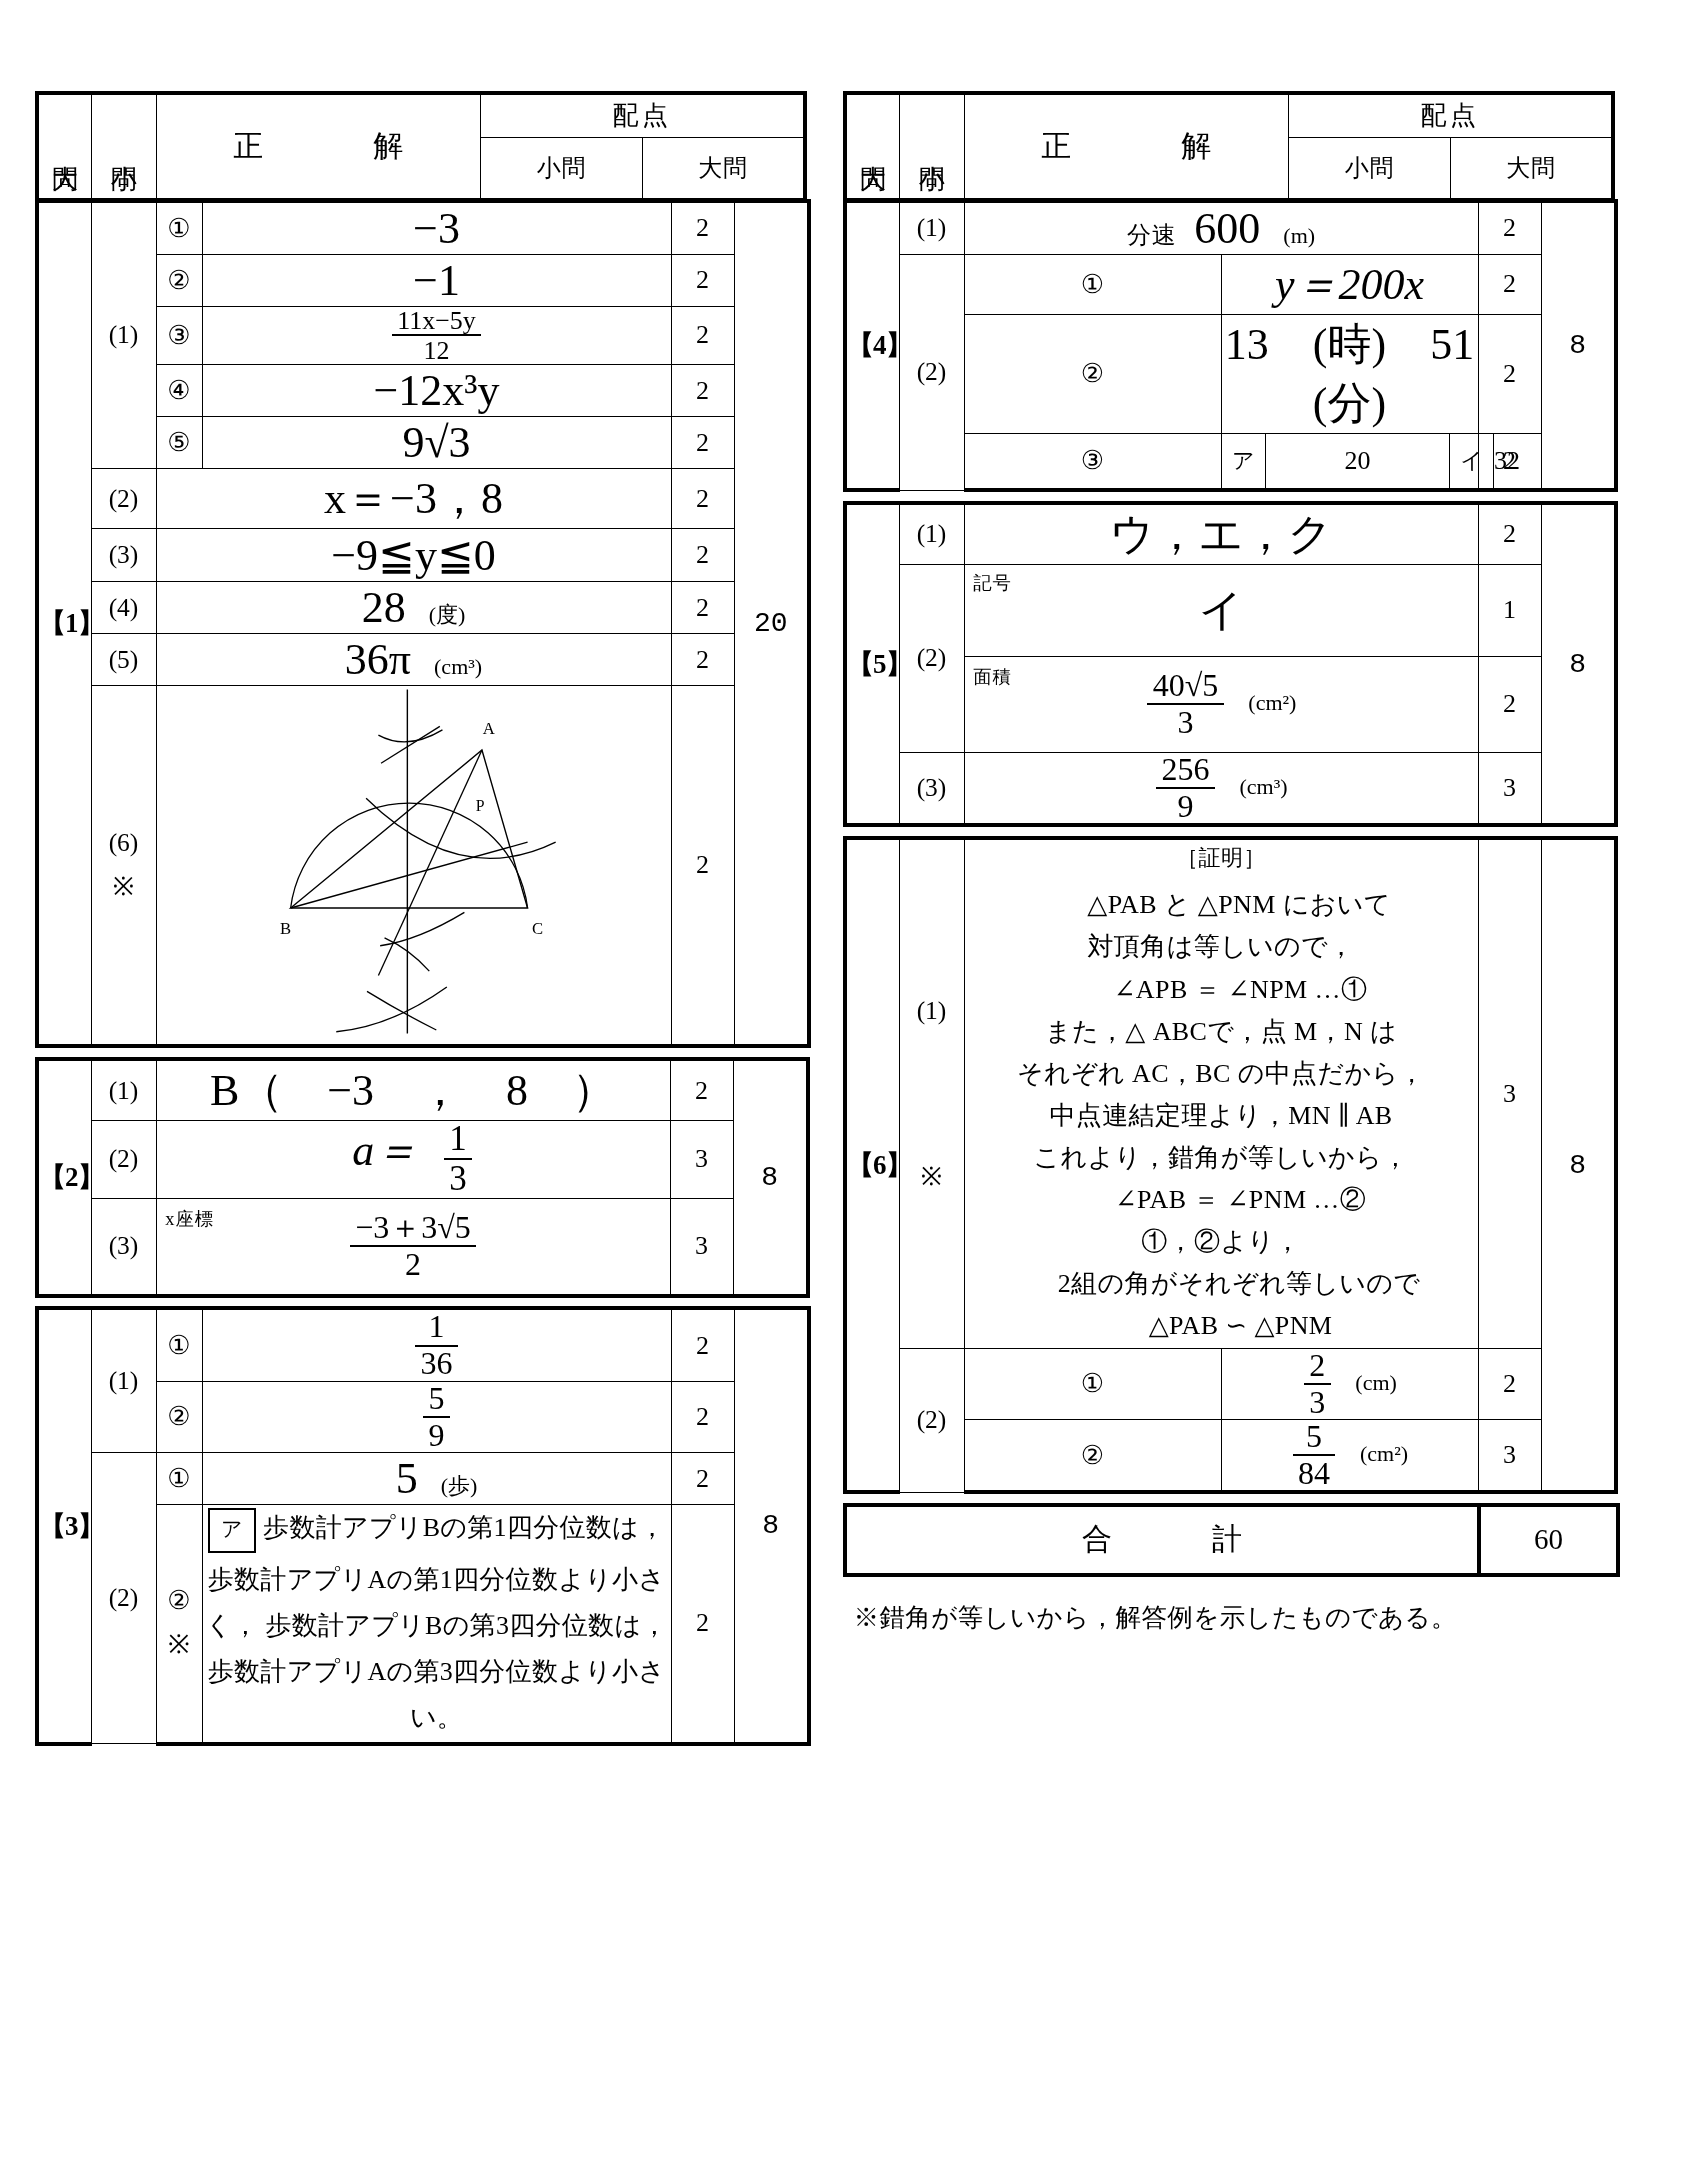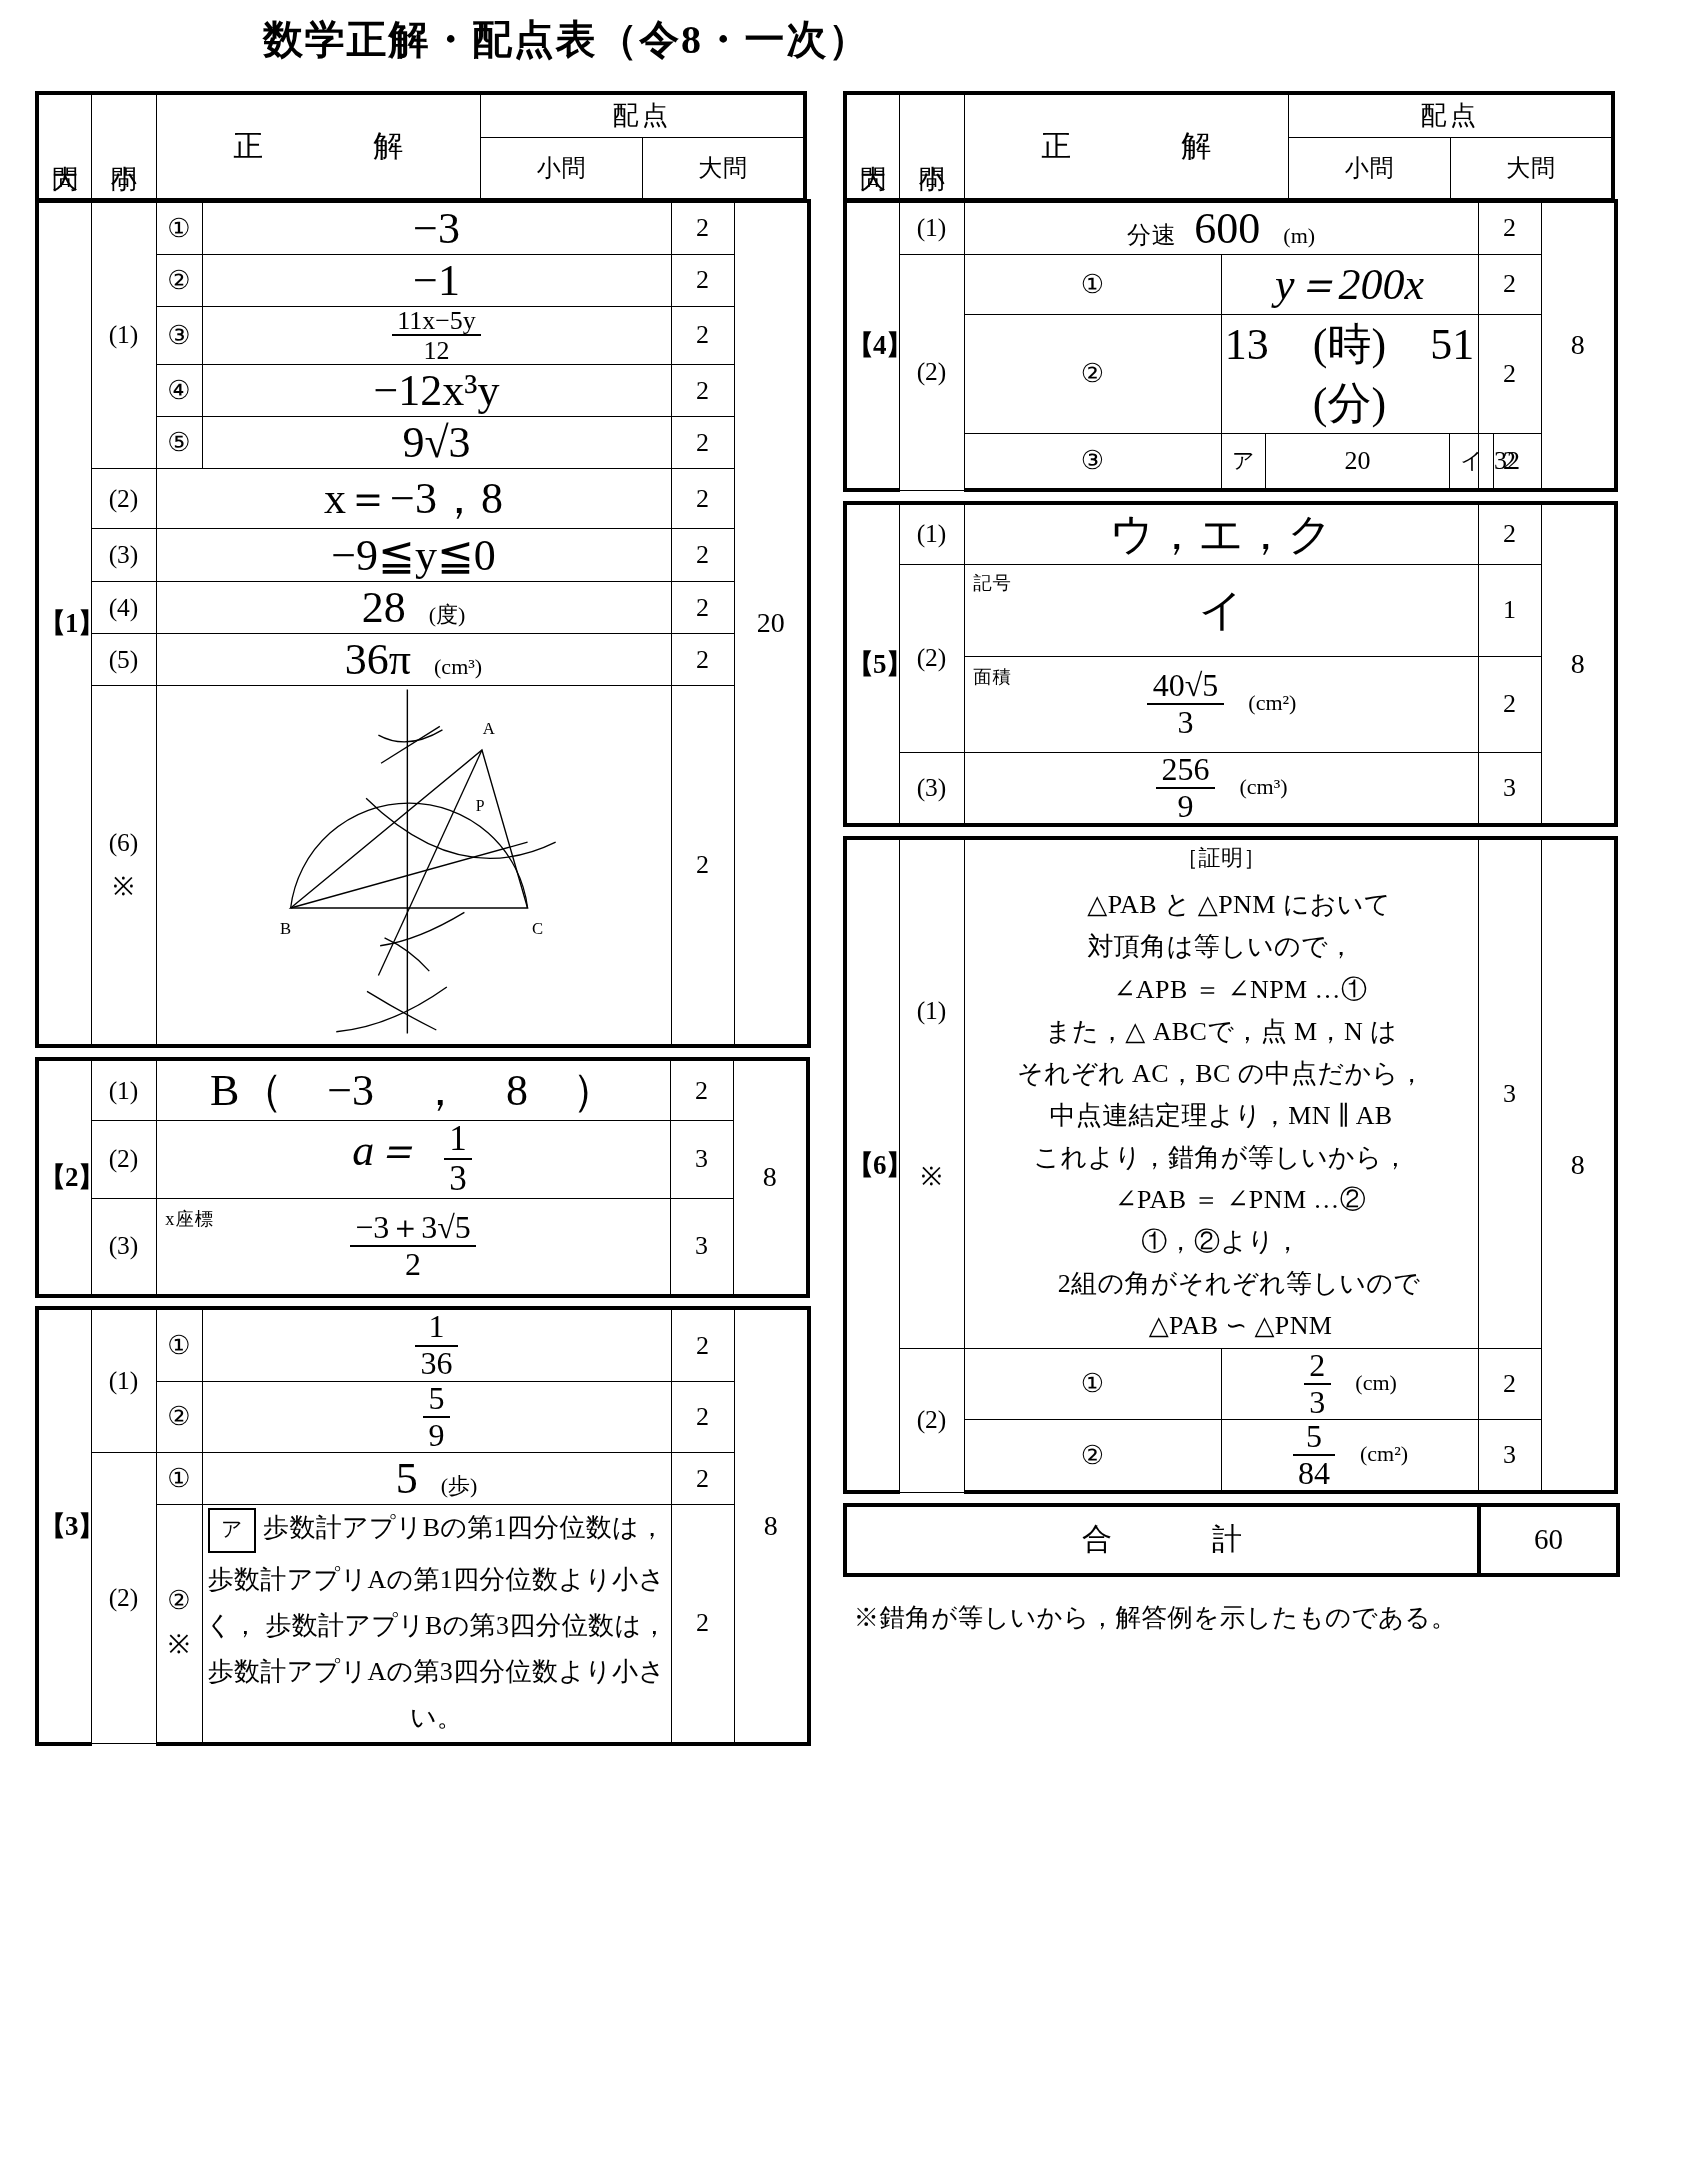--- a/index.html
+++ b/index.html
@@ -44,21 +44,21 @@
     border:1.8px solid #000;
     padding:0;
     text-align:center;
     vertical-align:middle;
     font-weight:normal;
     font-size:26px;
   }
   .bt-thick { border-top:4.4px solid #000 !important; }
   .bb-thick { border-bottom:4.4px solid #000 !important; }
   .bl-thick { border-left:4.4px solid #000 !important; }
-  .br-thick { border-right:4.4px solid #000 !important; }
+  .br-thick { border-right:4.4px solid #000 !important;font-family:Liberation Mono, monospace; }
 
   
   .hd-vert {
     font-size:26px; line-height:1.04; letter-spacing:0.9px;
     padding:5.3px 0 7px 0;
   }
   .hd-seikai { font-size:30px; letter-spacing:40px; padding-left:40px; }
   .hd-haiten { font-size:26px; letter-spacing:3.5px; }
   .hd-sub { font-size:24px; letter-spacing:0.9px; }
 
@@ -141,21 +141,20 @@
 
   
   .vtext { writing-mode:vertical-rl; text-orientation:upright; display:inline-block; line-height:1.06; }
 </style>
 </head>
 <body>
 
 <div class="page">
 
   <div class="header">
-    <div class="doc-title">数学正解・配点表（令8・一次）</div>
   </div>
 
   <div class="cols">
 
     <div class="col-left">
 
       <table class="grid">
         <tbody>
             <tr>
           <td class="w-dai bl-thick bt-thick" rowspan="2" style="height:105px;">

